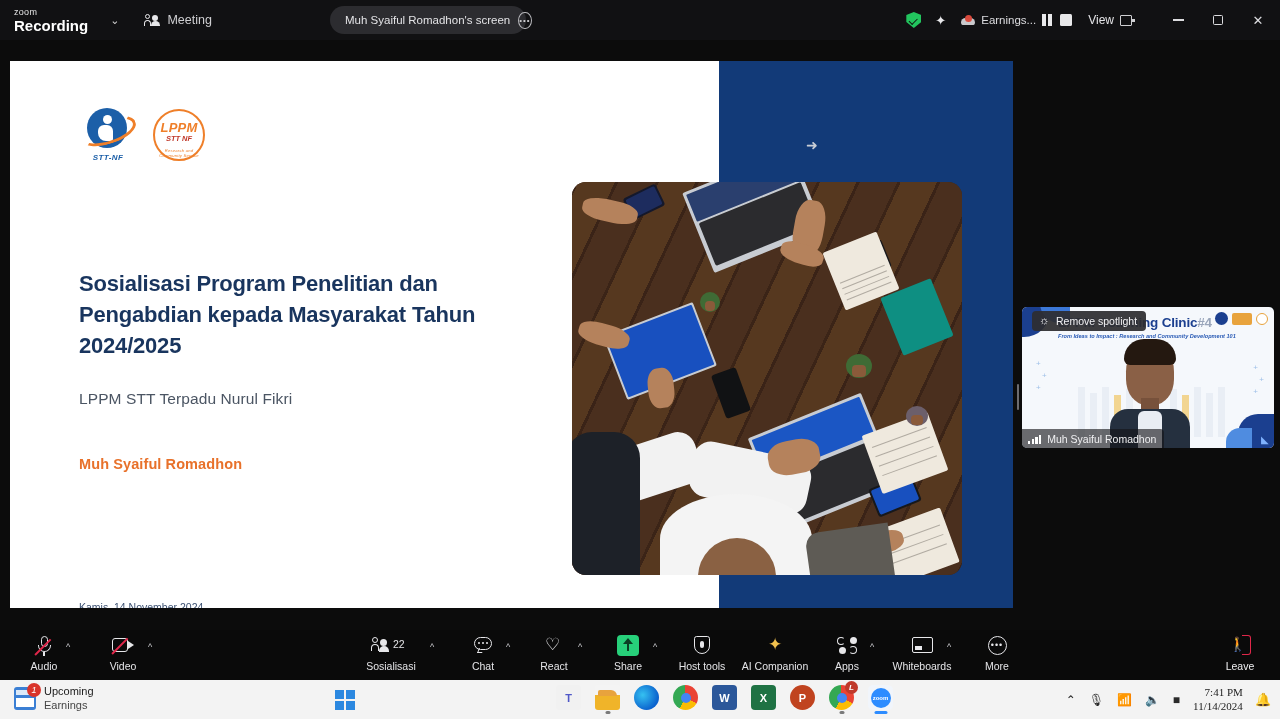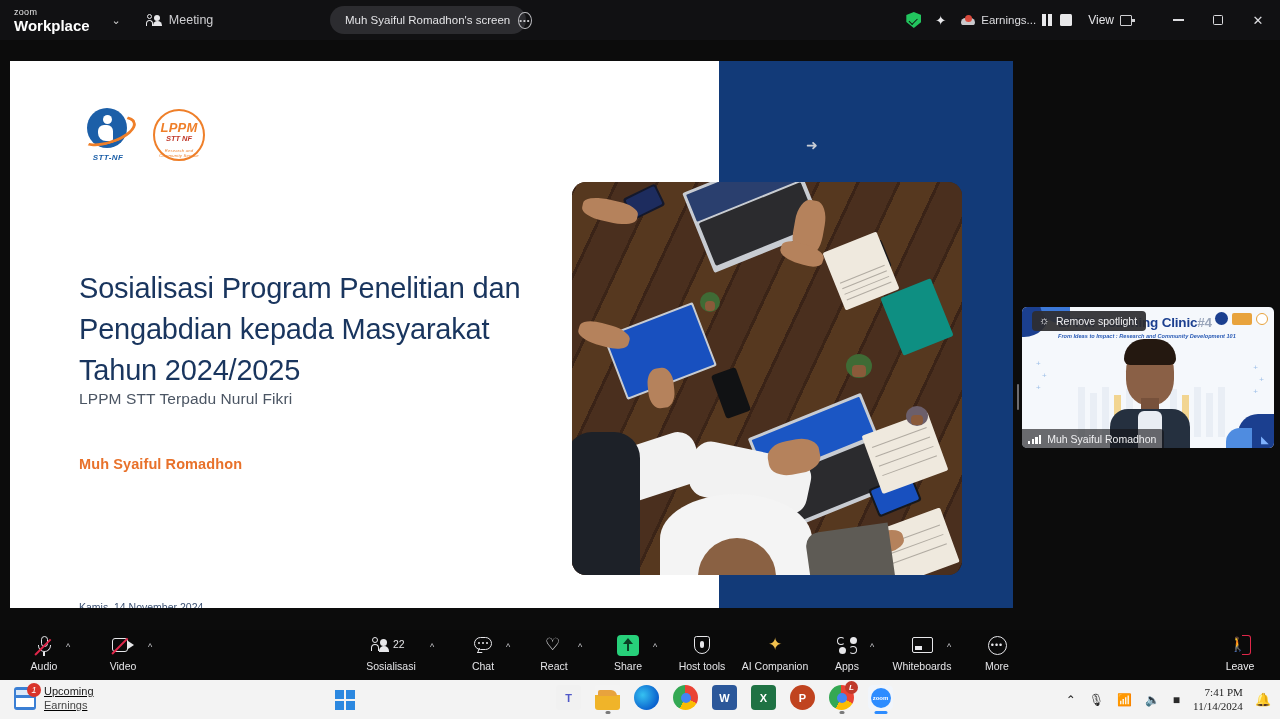--- a/index.html
+++ b/index.html
@@ -123,21 +123,21 @@
     position: absolute; left: 0; top: 25px; width: 52px; text-align: center;
     color: #c0392b; font-weight: bold; font-size: 7.5px;
   }
   .logo-lppm .t3 {
     position: absolute; left: 0; bottom: 3px; width: 52px; text-align: center;
     color: #ef7f29; font-size: 4.2px; letter-spacing: .2px;
   }
 
   .slide-title {
     position: absolute; left: 69px; top: 207px; width: 480px;
-    font-size: 29px; font-weight: normal; color: #19355e; line-height: 1.42;
+    font-size: 22px; font-weight: bold; color: #19355e; line-height: 1.42;
     letter-spacing: -.2px;
   }
   .slide-sub {
     position: absolute; left: 69px; top: 329px;
     font-size: 15.5px; color: #4b5563; letter-spacing: .1px;
   }
   .slide-author {
     position: absolute; left: 69px; top: 395px;
     font-size: 14.5px; font-weight: bold; color: #e8712a; letter-spacing: .1px;
   }
@@ -334,21 +334,21 @@
     background: #f3f3f3;
   }
   .tb-toast { position: absolute; left: 14px; top: 5px; display: flex; align-items: center; gap: 8px; }
   .toast-ico { width: 22px; height: 23px; background: #3b7fd4; border-radius: 3px; position: relative; }
   .toast-ico .strip { position: absolute; left: 2px; top: 3px; right: 2px; height: 5px; background: #dbe9f8; }
   .toast-ico .strip2 { position: absolute; left: 2px; top: 11px; right: 2px; height: 9px; background: #fff; }
   .toast-badge {
     position: absolute; left: 13px; top: -4px; width: 14px; height: 14px; border-radius: 50%;
     background: #d9342b; color: #fff; font-size: 9px; display: flex; align-items: center; justify-content: center;
   }
-  .toast-txt { line-height: 1.25; text-decoration: underline; }
+  .toast-txt { line-height: 1.25; }
   .toast-txt .l1 { font-size: 11px; color: #1b1b1b; display: block; }
   .toast-txt .l2 { font-size: 11px; color: #454545; display: block; }
 
   .win-start { position: absolute; left: 335px; top: 10px; width: 20px; height: 20px;
     display: grid; grid-template-columns: 9px 9px; grid-template-rows: 9px 9px; gap: 2px; }
   .win-start i { background: #2b88e0; display: block; }
   .tb-search {
     position: absolute; left: 368px; top: 6px; width: 178px; height: 27px;
     background: #ffffff; border: 1px solid #d6d6d6; border-radius: 14px;
     display: flex; align-items: center; gap: 7px; padding: 0 6px 0 11px;
@@ -390,21 +390,21 @@
   .bell { color: #1b1b1b; font-size: 13px; }
 </style>
 </head>
 <body>
 
 <div id="app">
 
   <div id="titlebar">
     <div class="zoom-brand">
       <span class="zb1">zoom</span>
-      <span class="zb2">Workplace</span>
+      <span class="zb2">Recording</span>
     </div>
     <span class="chev-down">⌄</span>
     <div class="tb-meeting">
       <span class="ppl" style="width:15px;height:12px">
         <i class="h1" style="left:0;top:0;width:5px;height:5px"></i>
         <i class="b1" style="left:-1px;top:6px;width:7px;height:6px"></i>
         <i class="h2" style="left:7px;top:1px;width:6px;height:6px"></i>
         <i class="b2" style="left:6px;top:7px;width:9px;height:5px"></i>
       </span>
       <span class="lbl">Meeting</span>

